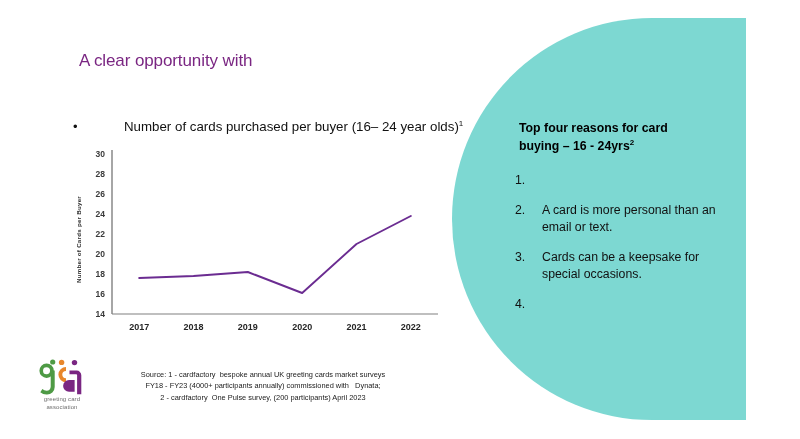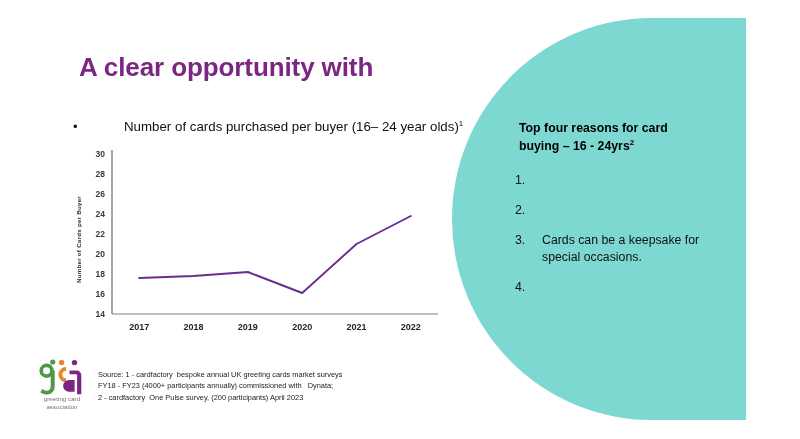--- a/index.html
+++ b/index.html
@@ -38,22 +38,22 @@
     border-bottom-right-radius: 0;
   }
 
   
   .slide-title {
     position: absolute;
     left: 79px;
     top: 50px;
     width: 340px;
     color: #7A2682;
-    font-size: 26px;
-    font-weight: bold;
+    font-size: 17px;
+    font-weight: normal;
     line-height: 1.32;
     letter-spacing: -0.1px;
   }
   .slide-title .tline { display: block; }
 
   
   .chart-bullet {
     position: absolute;
     left: 73px;
     top: 119px;
@@ -123,21 +123,21 @@
   
   .source-note {
     position: absolute;
     left: 98px;
     top: 369px;
     width: 330px;
     font-size: 7.4px;
     line-height: 1.52;
     color: #1a1a1a;
   }
-  .source-note div { white-space: pre; }
+  .source-note div { white-space: pre; text-align: center; }
 
   
   .gca-logo {
     position: absolute;
     left: 33px;
     top: 358px;
     width: 58px;
     height: 58px;
   }
   .gca-wordmark {
@@ -255,20 +255,21 @@
     <span>Top four reasons for card</span><br>
     <span>buying – 16 - 24yrs</span><span class="sup">2</span>
   </div>
 
   <div class="reasons-list" id="reasons-list">
       <div class="reason-item">
         <span class="num">1.</span>
       </div>
       <div class="reason-item">
         <span class="num">2.</span>
+        <span class="rtext">A card is more personal than an email or text.</span>
       </div>
       <div class="reason-item">
         <span class="num">3.</span>
         <span class="rtext">Cards can be a keepsake for special occasions.</span>
       </div>
       <div class="reason-item">
         <span class="num">4.</span>
       </div>
     </div>
 

